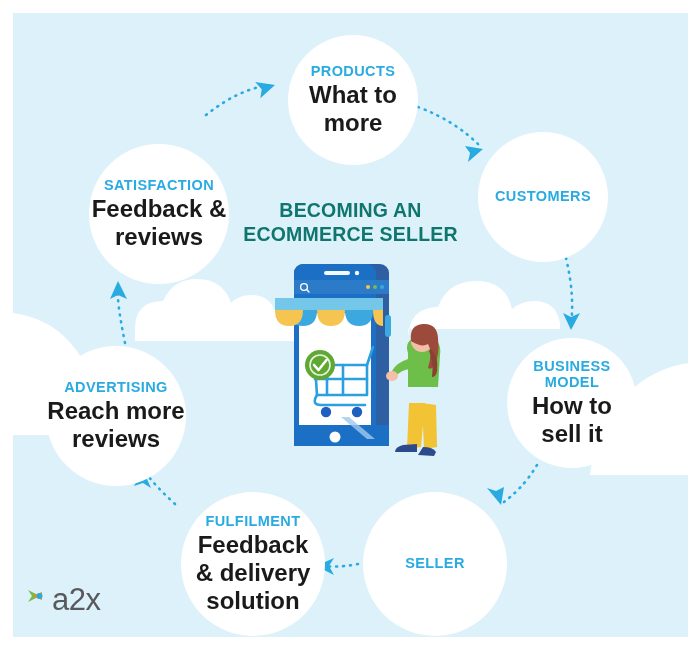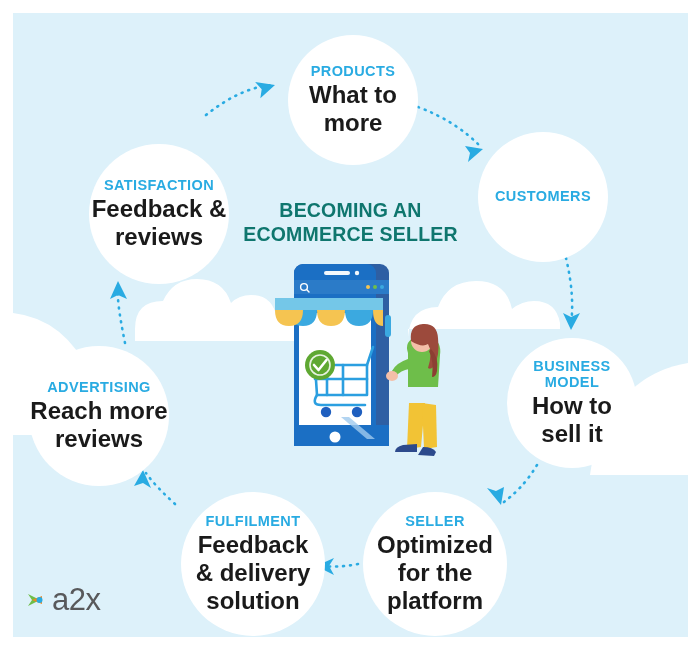--- a/index.html
+++ b/index.html
@@ -60,21 +60,21 @@
     font-size: 24px;
     line-height: 1.16;
     font-weight: 700;
   }
   
   #node-products    { left: 275px; top: 22px;  width: 130px; height: 130px; }
   #node-customers   { left: 465px; top: 119px; width: 130px; height: 130px; }
   #node-business    { left: 494px; top: 325px; width: 130px; height: 130px; }
   #node-store       { left: 350px; top: 479px; width: 144px; height: 144px; }
   #node-fulfilment  { left: 168px; top: 479px; width: 144px; height: 144px; }
-  #node-advertising { left: 16px;  top: 333px; width: 140px; height: 140px; }
+  #node-advertising { left: 33px;  top: 333px; width: 140px; height: 140px; }
   #node-satisfaction{ left: 76px;  top: 131px; width: 140px; height: 140px; }
 
   
   #center-title {
     position: absolute;
     left: 215px;
     top: 185px;
     width: 245px;
     text-align: center;
     color: #0f766e;
@@ -82,21 +82,20 @@
     font-size: 19.5px;
     line-height: 1.25;
     letter-spacing: 0.2px;
   }
   
   #logo {
     position: absolute;
     left: 12px;
     bottom: 22px;
     display: flex;
-    align-items: center;
     gap: 3px;
   }
   #logo-text {
     font-size: 31px;
     color: #58595B;
     font-weight: 400;
     letter-spacing: -0.5px;
     line-height: 1;
   }
 </style>
@@ -235,25 +234,20 @@
         <div>MODEL</div>
       </div>
       <div class="node-desc">
         <div>How to</div>
         <div>sell it</div>
       </div>
     </div>
 
     <div class="node" id="node-store">
       <div class="node-title">SELLER</div>
-      <div class="node-desc">
-        <div>Optimized</div>
-        <div>for the</div>
-        <div>platform</div>
-      </div>
     </div>
 
     <div class="node" id="node-fulfilment">
       <div class="node-title">FULFILMENT</div>
       <div class="node-desc">
         <div>Feedback</div>
         <div>&amp; delivery</div>
         <div>solution</div>
       </div>
     </div>

